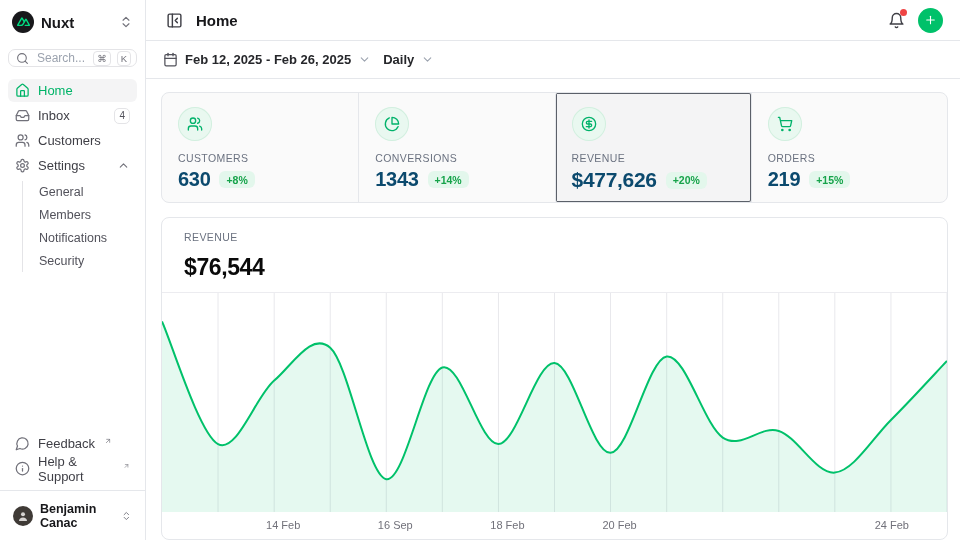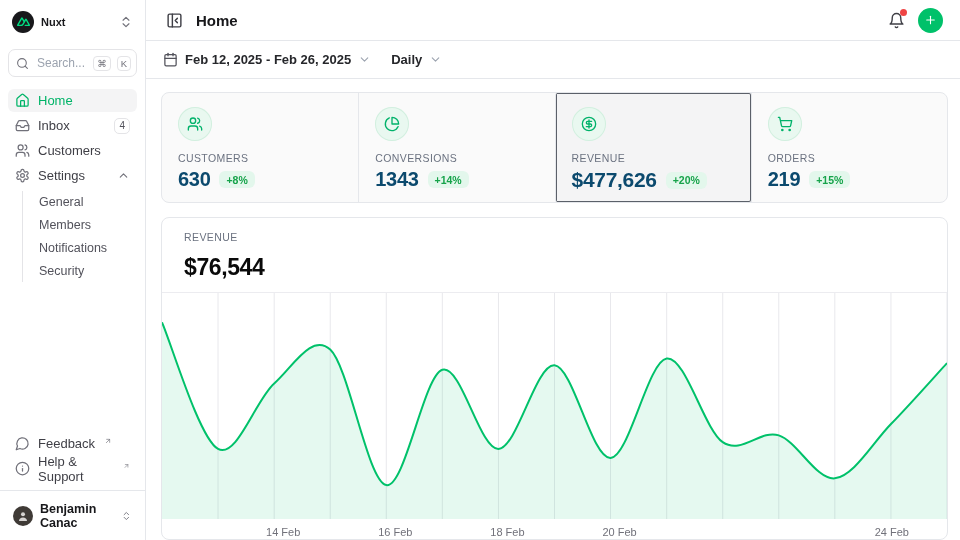--- a/index.html
+++ b/index.html
@@ -5,25 +5,25 @@
   html,body{margin:0;padding:0;width:960px;height:540px;overflow:hidden;background:#fff;
     font-family:"Liberation Sans",sans-serif;color:#18181b;-webkit-font-smoothing:antialiased}
   *{box-sizing:border-box}
   .app{display:flex;width:960px;height:540px}
 
   
   .sidebar{width:146px;min-width:146px;border-right:1px solid #e5e7eb;display:flex;flex-direction:column;padding:8px;background:#fff}
   .ws-row{display:flex;align-items:center;gap:7px;padding:3px 4px;border-radius:6px;cursor:pointer}
   .logo-circle{width:22px;height:22px;border-radius:50%;background:#18181b;display:flex;align-items:center;justify-content:center;flex:0 0 auto}
   .logo-circle svg{width:13px;height:10px;display:block}
-  .ws-name{font-size:11px;font-weight:700}
+  .ws-name{font-size:15px;font-weight:700}
   .chev-ud{margin-left:auto;width:14px;height:14px;color:#71717a}
   svg.ic{stroke:currentColor;fill:none;stroke-width:2;stroke-linecap:round;stroke-linejoin:round;display:block}
 
-  .search-box{margin:13px 0 12px;height:28px;border:1px solid #e4e4e7;border-radius:7px;display:flex;align-items:center;gap:6px;padding:0 5px 0 7px;background:#fff;cursor:text}
+  .search-box{margin:13px 0 12px;height:18px;border:1px solid #e4e4e7;border-radius:7px;display:flex;align-items:center;gap:6px;padding:0 5px 0 7px;background:#fff;cursor:text}
   .search-box .mag{width:13px;height:13px;color:#71717a;flex:0 0 auto}
   .search-box input{border:0;outline:0;min-width:0;flex:1;font-size:12px;background:transparent;font-family:inherit;color:#3f3f46}
   .search-box input::placeholder{color:#9ca3af}
   .kbd{font-size:9.5px;color:#71717a;border:1px solid #e4e4e7;border-radius:4px;padding:1px 3px;line-height:11px;background:#fff}
 
   .nav{display:flex;flex-direction:column;gap:2px}
   .nav-item{display:flex;align-items:center;gap:8px;height:23px;padding:0 7px;border-radius:6px;font-size:13px;color:#3f3f46;cursor:pointer}
   .nav-item .nic{width:15px;height:15px;color:#71717a;flex:0 0 auto}
   .nav-item.active{background:#f4f4f5;color:#00b468}
   .nav-item.active .nic{color:#00b468}
@@ -44,21 +44,21 @@
   .main{flex:1;display:flex;flex-direction:column;min-width:0}
   .topbar{height:41px;min-height:41px;display:flex;align-items:center;gap:11px;padding:0 17px;border-bottom:1px solid #e5e7eb}
   .icon-btn{position:relative;width:22px;height:22px;border:0;background:none;padding:0;color:#3f3f46;display:flex;align-items:center;justify-content:center;cursor:pointer}
   .icon-btn svg{width:17px;height:17px}
   .page-title{font-size:15px;font-weight:700;margin:0}
   .spacer{flex:1}
   .ndot{position:absolute;top:0;right:0;width:7px;height:7px;border-radius:50%;background:#ef4444}
   .plus-btn{width:25px;height:25px;border-radius:50%;border:0;background:#00c16a;color:#fff;display:flex;align-items:center;justify-content:center;cursor:pointer}
   .plus-btn svg{width:14px;height:14px}
 
-  .toolbar{height:38px;min-height:38px;display:flex;align-items:center;gap:20px;padding:0 17px;border-bottom:1px solid #e5e7eb}
+  .toolbar{height:38px;min-height:38px;display:flex;align-items:center;gap:12px;padding:0 17px;border-bottom:1px solid #e5e7eb}
   .ghost-btn{display:flex;align-items:center;gap:7px;background:none;border:0;padding:0;font-family:inherit;font-size:13px;font-weight:600;color:#26272b;cursor:pointer}
   .ghost-btn .cal{width:15px;height:15px;color:#52525b}
   .ghost-btn .chv{width:13px;height:13px;color:#9ca3af}
 
   .content{flex:1;min-height:0;display:flex;flex-direction:column;padding:13px 12px 0 15px}
 
   .stats{display:grid;grid-template-columns:1fr 1fr 1fr 1fr;background:#fafafa;border:1px solid #e5e7eb;border-radius:8px}
   .stat{padding:14px 16px 10px;border-left:1px solid #e5e7eb;cursor:pointer}
   .stat:first-child{border-left:0}
   .stat.selected{background:#f4f4f5;box-shadow:inset 0 0 0 1px #5b6069;border-radius:2px}
@@ -69,21 +69,21 @@
   .stat-val{font-size:20px;font-weight:700;letter-spacing:-.3px;color:#0c4a6e}
   .stat.selected .stat-val{font-size:21px}
   .badge{font-size:10.5px;font-weight:600;color:#16a34a;background:#e3f7ec;border-radius:6px;padding:2.5px 7px}
 
   .chart-card{margin-top:14px;flex:1;min-height:0;border:1px solid #e5e7eb;border-radius:8px;background:#fff;display:flex;flex-direction:column;overflow:hidden}
   .chart-head{padding:13px 22px 11px;border-bottom:1px solid #ececf0}
   .chart-label{font-size:10.5px;letter-spacing:.4px;color:#6b7280;font-weight:500}
   .chart-value{font-size:23px;font-weight:700;letter-spacing:-.4px;margin-top:11px;color:#0a0a0a}
   .plot{flex:1;min-height:0;position:relative}
   .plot svg{position:absolute;inset:0;width:100%;height:100%}
-  .xlabels{height:20px;position:relative}
+  .xlabels{height:27px;position:relative}
   .xlabels span{position:absolute;top:7px;transform:translateX(-50%);font-size:11px;color:#71717a;white-space:nowrap}
 </style>
 </head>
 <body>
 
 <div class="app">
 
   <aside class="sidebar">
 
     <div class="ws-row">
@@ -333,21 +333,21 @@
               <line x1="620.7" y1="0" x2="620.7" y2="248" stroke="#e8e8ec" stroke-width="1" vector-effect="non-scaling-stroke"></line>
               <line x1="677.1" y1="0" x2="677.1" y2="248" stroke="#e8e8ec" stroke-width="1" vector-effect="non-scaling-stroke"></line>
               <line x1="733.6" y1="0" x2="733.6" y2="248" stroke="#e8e8ec" stroke-width="1" vector-effect="non-scaling-stroke"></line>
               <line x1="790.0" y1="0" x2="790.0" y2="248" stroke="#e8e8ec" stroke-width="1" vector-effect="non-scaling-stroke"></line>
               <path d="M0.0,32.2 C9.4,55.4 37.6,160.0 56.4,171.1 C75.2,182.3 94.0,117.4 112.9,99.2 C131.7,81.0 150.5,43.4 169.3,62.0 C188.1,80.6 206.9,207.1 225.7,210.8 C244.5,214.5 263.3,90.9 282.1,84.3 C301.0,77.7 319.8,171.9 338.6,171.1 C357.4,170.3 376.2,77.7 395.0,79.4 C413.8,81.0 432.6,182.3 451.4,181.0 C470.2,179.8 489.0,74.8 507.9,71.9 C526.7,69.0 545.5,149.6 564.3,163.7 C583.1,177.7 601.9,149.6 620.7,156.2 C639.5,162.9 658.3,205.4 677.1,203.4 C696.0,201.3 714.8,164.9 733.6,143.8 C752.4,122.8 780.6,88.0 790.0,76.9 L790,248 L0,248 Z" fill="rgba(0,193,106,0.10)" stroke="none"></path>
               <path d="M0.0,32.2 C9.4,55.4 37.6,160.0 56.4,171.1 C75.2,182.3 94.0,117.4 112.9,99.2 C131.7,81.0 150.5,43.4 169.3,62.0 C188.1,80.6 206.9,207.1 225.7,210.8 C244.5,214.5 263.3,90.9 282.1,84.3 C301.0,77.7 319.8,171.9 338.6,171.1 C357.4,170.3 376.2,77.7 395.0,79.4 C413.8,81.0 432.6,182.3 451.4,181.0 C470.2,179.8 489.0,74.8 507.9,71.9 C526.7,69.0 545.5,149.6 564.3,163.7 C583.1,177.7 601.9,149.6 620.7,156.2 C639.5,162.9 658.3,205.4 677.1,203.4 C696.0,201.3 714.8,164.9 733.6,143.8 C752.4,122.8 780.6,88.0 790.0,76.9" fill="none" stroke="#00c16a" stroke-width="2" vector-effect="non-scaling-stroke"></path>
             </svg>
         </div>
         <div class="xlabels">
             <span style="left: calc(14.286% + 9px);">14 Feb</span>
-            <span style="left: calc(28.571% + 9px);">16 Feb</span>
+            <span style="left: calc(28.571% + 9px);">16 Sep</span>
             <span style="left: calc(42.857% + 9px);">18 Feb</span>
             <span style="left: calc(57.143% + 9px);">20 Feb</span>
             <span style="left: calc(71.429% + 9px); margin-top: 36px;">22 Feb</span>
             <span style="left: calc(85.714% + 9px); margin-left: 48px;">24 Feb</span>
           </div>
       </section>
 
     </div>
   </div>
 </div>

